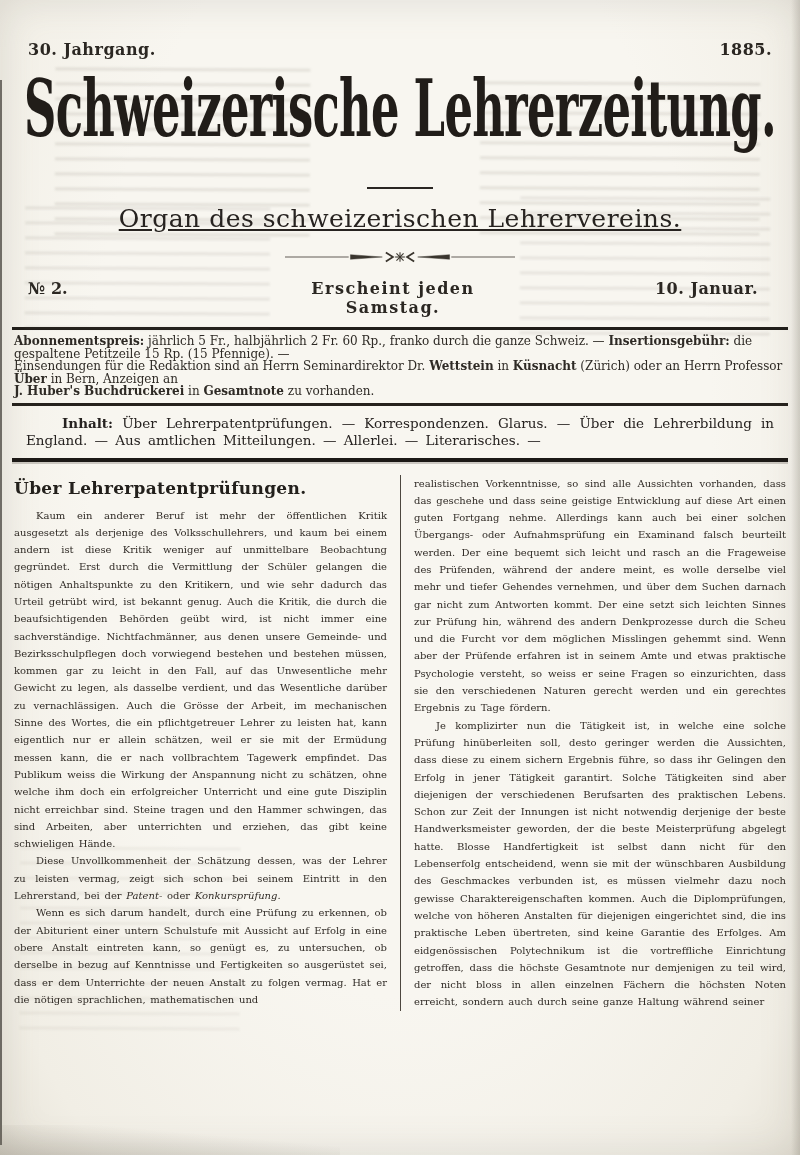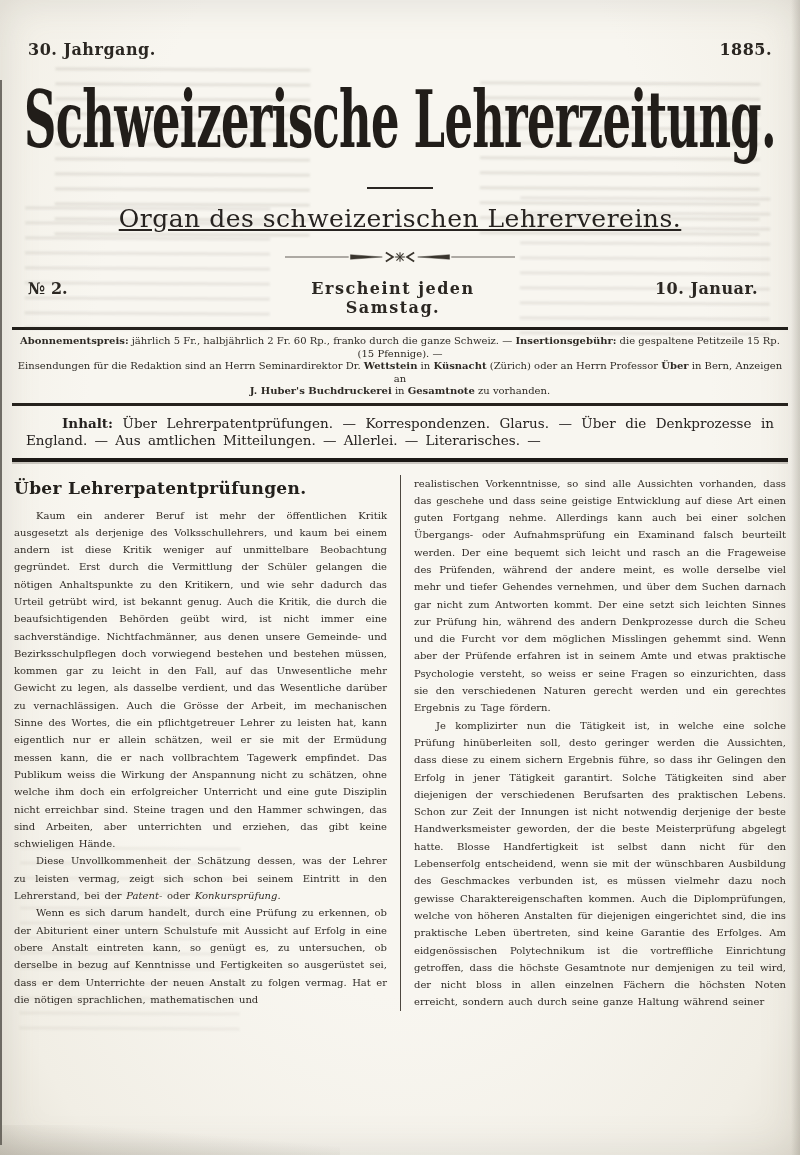--- a/index.html
+++ b/index.html
@@ -23,36 +23,36 @@
     background:repeating-linear-gradient(0deg, rgba(95,88,74,0.13) 0 3px, rgba(95,88,74,0) 3px 15px);
     filter:blur(1.2px);transform:rotate(.3deg);}
   .g1{left:55px;top:66px;width:255px;height:170px;}
   .g2{left:480px;top:70px;width:280px;height:165px;}
   .g3{left:25px;top:195px;width:245px;height:135px;opacity:.85;}
   .g4{left:520px;top:195px;width:250px;height:140px;opacity:.85;}
   .g5{left:20px;top:845px;width:220px;height:185px;opacity:.5;}
 
   .masthead{position:relative;padding:40px 28px 0;}
   .issue-row{display:flex;justify-content:space-between;font-weight:bold;font-size:16px;letter-spacing:.5px;}
-  .title-wrap{display:flex;justify-content:center;align-items:center;height:86px;margin-top:18px;}
+  .title-wrap{display:flex;justify-content:center;align-items:flex-start;height:86px;margin-top:18px;}
   .paper-title{margin:0;font-size:64px;line-height:1;white-space:nowrap;font-weight:bold;
     letter-spacing:-1px;transform:scale(0.70,1.24);color:#211d19;}
   .title-rule{width:66px;height:2px;background:#2a2622;margin:24px auto 0;}
   .organ{text-align:center;font-size:25px;letter-spacing:.5px;margin-top:15px;color:#272320;text-decoration:underline;}
   .ornament{display:block;margin:15px auto 0;}
   .date-row{display:flex;margin-top:13px;font-weight:bold;font-size:16px;align-items:baseline;}
   .date-row .cell{flex:1;}
   .date-row .c{text-align:center;letter-spacing:1.5px;}
   .date-row .r{text-align:right;padding-right:14px;letter-spacing:.5px;}
 
   .rule{height:3px;background:#211e1a;margin:10px 12px 0;}
   .rule-thin{height:3px;background:#26221d;margin:5px 12px 0;}
   .thick-rule{height:4px;background:#1c1916;margin:9px 12px 0;box-shadow:0 2px 0 rgba(70,64,55,0.25);}
 
-  .imprint{margin:5px 14px 0;font-size:10px;line-height:12.5px;text-align:center;color:#2e2a25;}
+  .imprint{margin:5px 14px 0;font-size:12px;line-height:12.5px;text-align:left;color:#2e2a25;}
   .inhalt{margin:9px 26px 0;font-size:13.5px;line-height:17px;text-align:justify;
     text-indent:36px;word-spacing:3px;color:#262220;}
 
   .article{display:flex;margin:13px 14px 0;align-items:stretch;}
   .col{width:50%;box-sizing:border-box;hyphens:auto;-webkit-hyphens:auto;}
   .col-left{padding-right:13px;}
   .col-right{padding-left:13px;border-left:1px solid #4d473f;}
   .article-heading{font-weight:bold;font-size:17px;margin:3px 0 9px;letter-spacing:.3px;color:#23201c;}
   .col p{margin:0;font-size:10px;line-height:17.3px;text-align:justify;word-spacing:1.5px;color:#302b26;}
   .col p.indent{text-indent:22px;}
@@ -109,21 +109,21 @@
   <div class="rule"></div>
 
   <div class="imprint">
     <div><span style="font-weight: bold;">Abonnementspreis:</span><span> jährlich 5 Fr., halbjährlich 2 Fr. 60 Rp., franko durch die ganze Schweiz. — </span><span style="font-weight: bold;">Insertionsgebühr:</span><span> die gespaltene Petitzeile 15 Rp. (15 Pfennige). —</span></div>
     <div><span>Einsendungen für die Redaktion sind an Herrn Seminardirektor Dr. </span><span style="font-weight: bold;">Wettstein</span><span> in </span><span style="font-weight: bold;">Küsnacht</span><span> (Zürich) oder an Herrn Professor </span><span style="font-weight: bold;">Über</span><span> in Bern, Anzeigen an</span></div>
     <div><span style="font-weight: bold;">J. Huber's Buchdruckerei</span><span> in </span><span style="font-weight: bold;">Gesamtnote</span><span> zu vorhanden.</span></div>
   </div>
 
   <div class="rule-thin"></div>
 
-  <div class="inhalt"><span style="font-weight: bold;">Inhalt:</span><span> Über Lehrerpatentprüfungen. — Korrespondenzen. Glarus. — Über die Denkprozesse in England. — Aus amtlichen Mitteilungen. — Allerlei. — Literarisches. —</span></div>
+  <div class="inhalt"><span style="font-weight: bold;">Inhalt:</span><span> Über Lehrerpatentprüfungen. — Korrespondenzen. Glarus. — Über die Lehrerbildung in England. — Aus amtlichen Mitteilungen. — Allerlei. — Literarisches. —</span></div>
 
   <div class="thick-rule"></div>
 
   <div class="article">
     <div class="col col-left" lang="de">
       <div class="article-heading">Über Lehrerpatentprüfungen.</div>
       <div>
           <p class="indent"><span>Kaum ein anderer Beruf ist mehr der öffentlichen Kritik ausgesetzt als derjenige des Volksschullehrers, und kaum bei einem andern ist diese Kritik weniger auf unmittelbare Beobachtung gegründet. Erst durch die Vermittlung der Schüler gelangen die nötigen Anhaltspunkte zu den Kritikern, und wie sehr dadurch das Urteil getrübt wird, ist bekannt genug. Auch die Kritik, die durch die beaufsichtigenden Behörden geübt wird, ist nicht immer eine sachverständige. Nichtfachmänner, aus denen unsere Gemeinde- und Bezirksschulpflegen doch vorwiegend bestehen und bestehen müssen, kommen gar zu leicht in den Fall, auf das Unwesentliche mehr Gewicht zu legen, als dasselbe verdient, und das Wesentliche darüber zu vernachlässigen. Auch die Grösse der Arbeit, im mechanischen Sinne des Wortes, die ein pflichtgetreuer Lehrer zu leisten hat, kann eigentlich nur er allein schätzen, weil er sie mit der Ermüdung messen kann, die er nach vollbrachtem Tagewerk empfindet. Das Publikum weiss die Wirkung der Anspannung nicht zu schätzen, ohne welche ihm doch ein erfolgreicher Unterricht und eine gute Disziplin nicht erreichbar sind. Steine tragen und den Hammer schwingen, das sind Arbeiten, aber unterrichten und erziehen, das gibt keine schwieligen Hände.</span></p>
           <p class="indent"><span>Diese Unvollkommenheit der Schätzung dessen, was der Lehrer zu leisten vermag, zeigt sich schon bei seinem Eintritt in den Lehrerstand, bei der </span><span style="font-style: italic;">Patent-</span><span> oder </span><span style="font-style: italic;">Konkursprüfung</span><span>.</span></p>
           <p class="indent"><span>Wenn es sich darum handelt, durch eine Prüfung zu erkennen, ob der Abiturient einer untern Schulstufe mit Aussicht auf Erfolg in eine obere Anstalt eintreten kann, so genügt es, zu untersuchen, ob derselbe in bezug auf Kenntnisse und Fertigkeiten so ausgerüstet sei, dass er dem Unterrichte der neuen Anstalt zu folgen vermag. Hat er die nötigen sprachlichen, mathematischen und</span></p>

